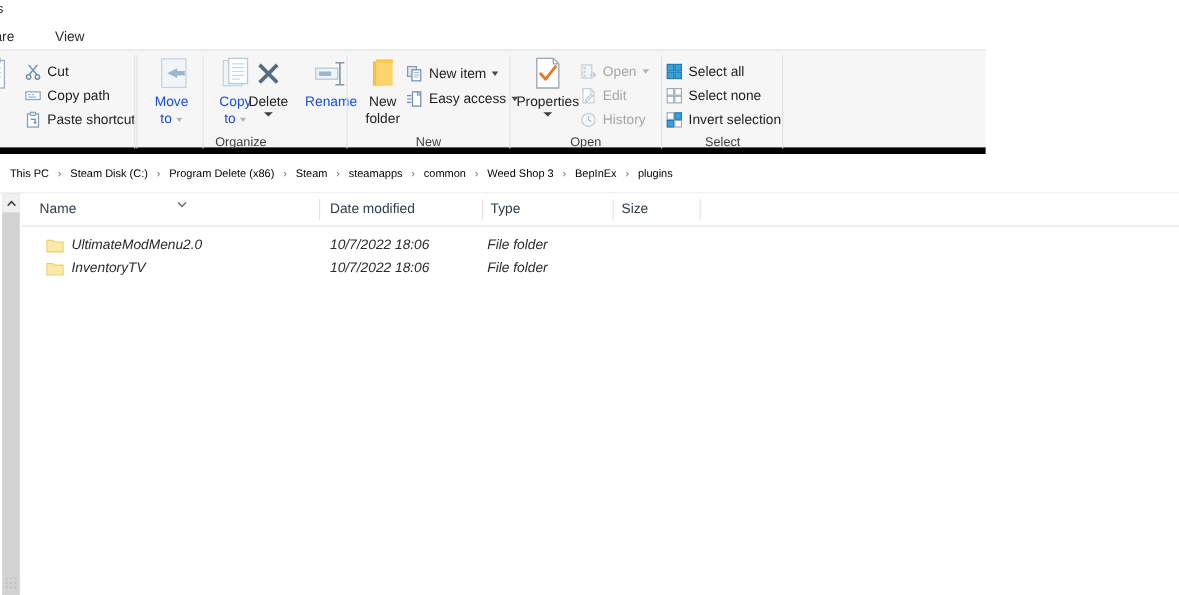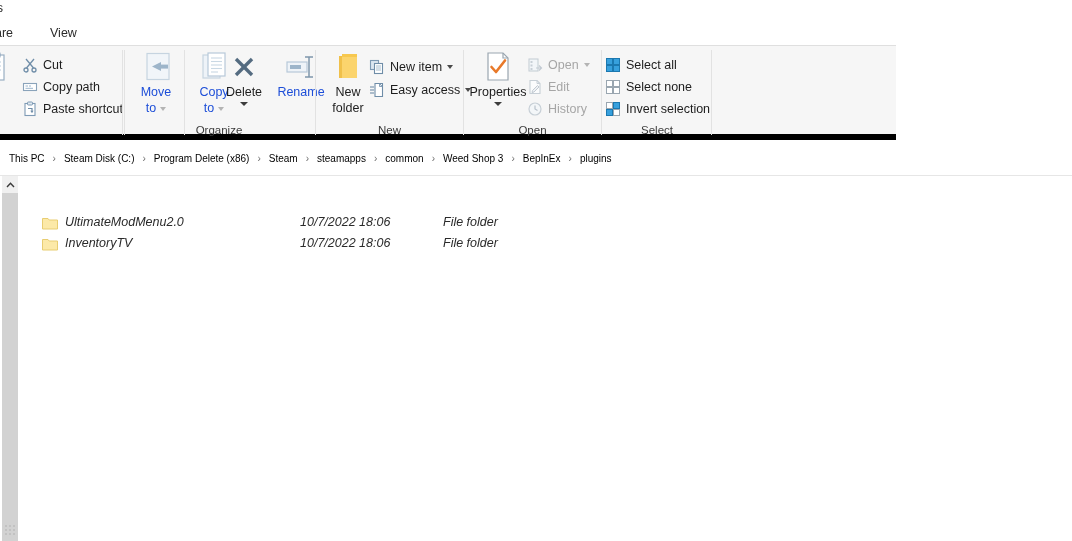--- a/index.html
+++ b/index.html
@@ -597,20 +597,33 @@
         <i style="left:7px; top:4px;"></i>
         <i style="left:11px; top:4px;"></i>
       <i style="left:3px; top:8px;"></i>
         <i style="left:7px; top:8px;"></i>
         <i style="left:11px; top:8px;"></i>
     </div>
   </div>
 
   <div class="listarea">
 
+    <div class="col-headers">
+      <div class="col-head" style="left:16px;">Name</div>
+      <svg class="sort-chevron" style="left:141px;" viewBox="0 0 9 6">
+        <path d="M1 1 L4.5 4.7 L8 1" fill="none" stroke="#6b6b6b" stroke-width="1.3"></path>
+      </svg>
+      <div class="col-divider" style="left:270px;"></div>
+      <div class="col-head" style="left:280px;">Date modified</div>
+      <div class="col-divider" style="left:418px;"></div>
+      <div class="col-head" style="left:426px;">Type</div>
+      <div class="col-divider" style="left:537px;"></div>
+      <div class="col-head" style="left:545px;">Size</div>
+      <div class="col-divider" style="left:616px;"></div>
+    </div>
 
     <div class="row" style="top:36px;">
       <div class="cell cell-name">
         <span class="folder-ico">
           <svg width="16" height="14" viewBox="0 0 16 14">
             <path d="M0.5 2.5 L6 2.5 L7.2 4 L15.5 4 L15.5 13 L0.5 13 Z" fill="#fce9a8" stroke="#e8cd72" stroke-width="1"></path>
           </svg>
         </span>
         <span class="name-text">UltimateModMenu2.0</span>
       </div>

